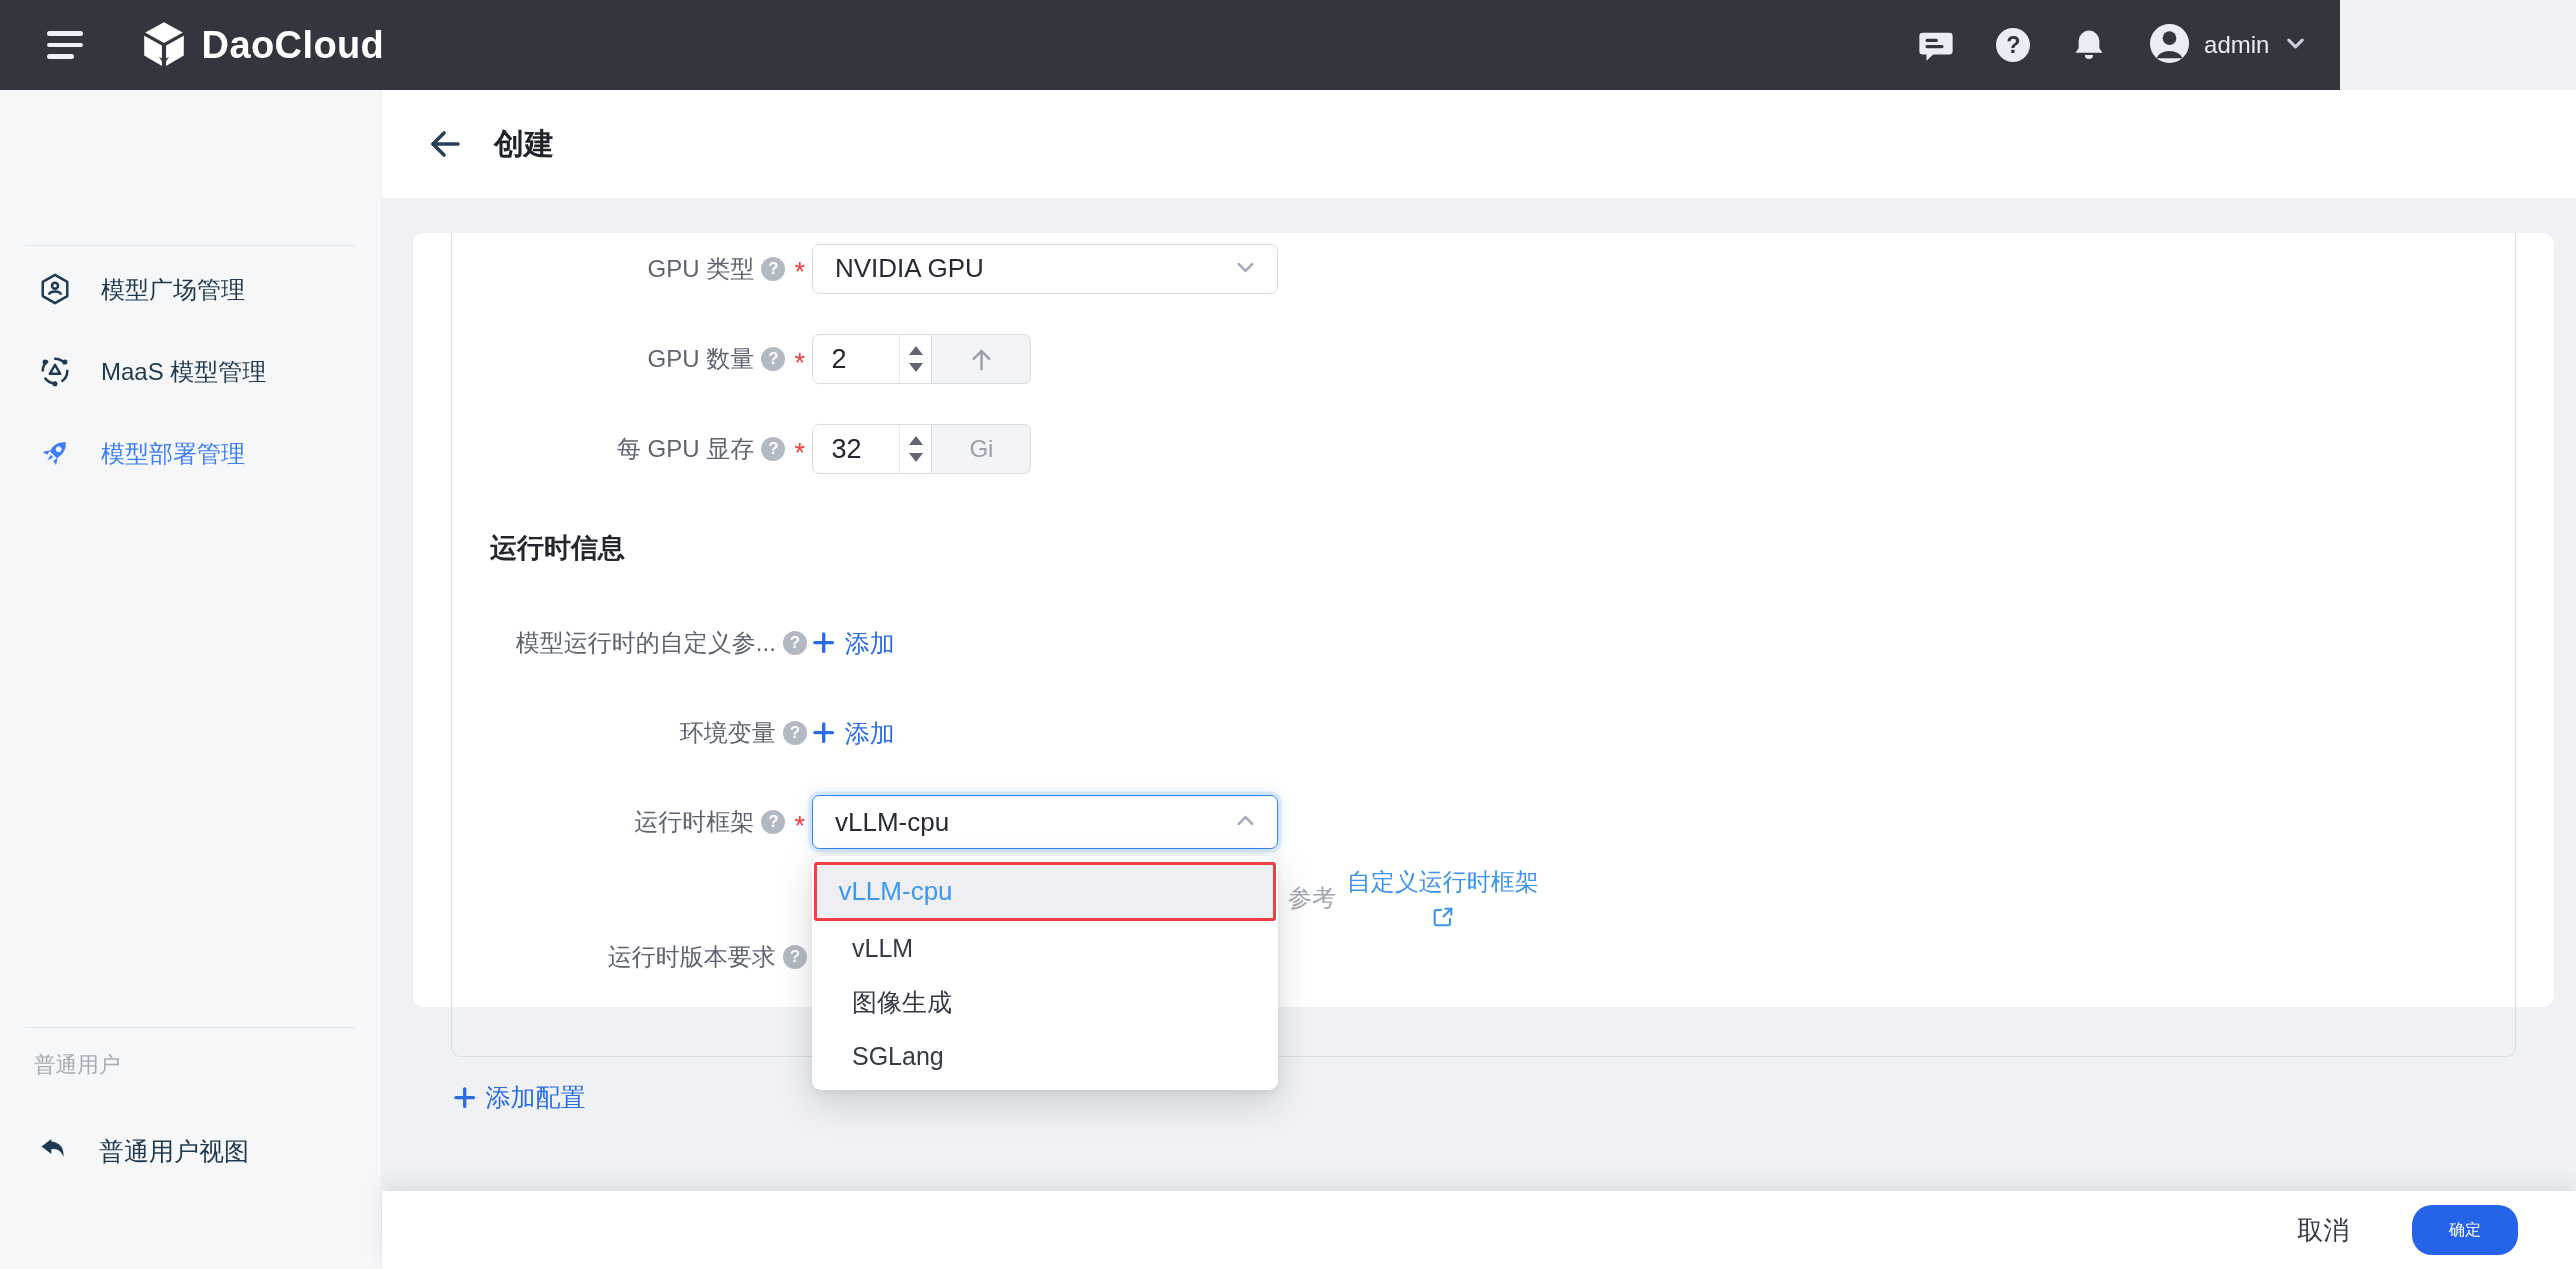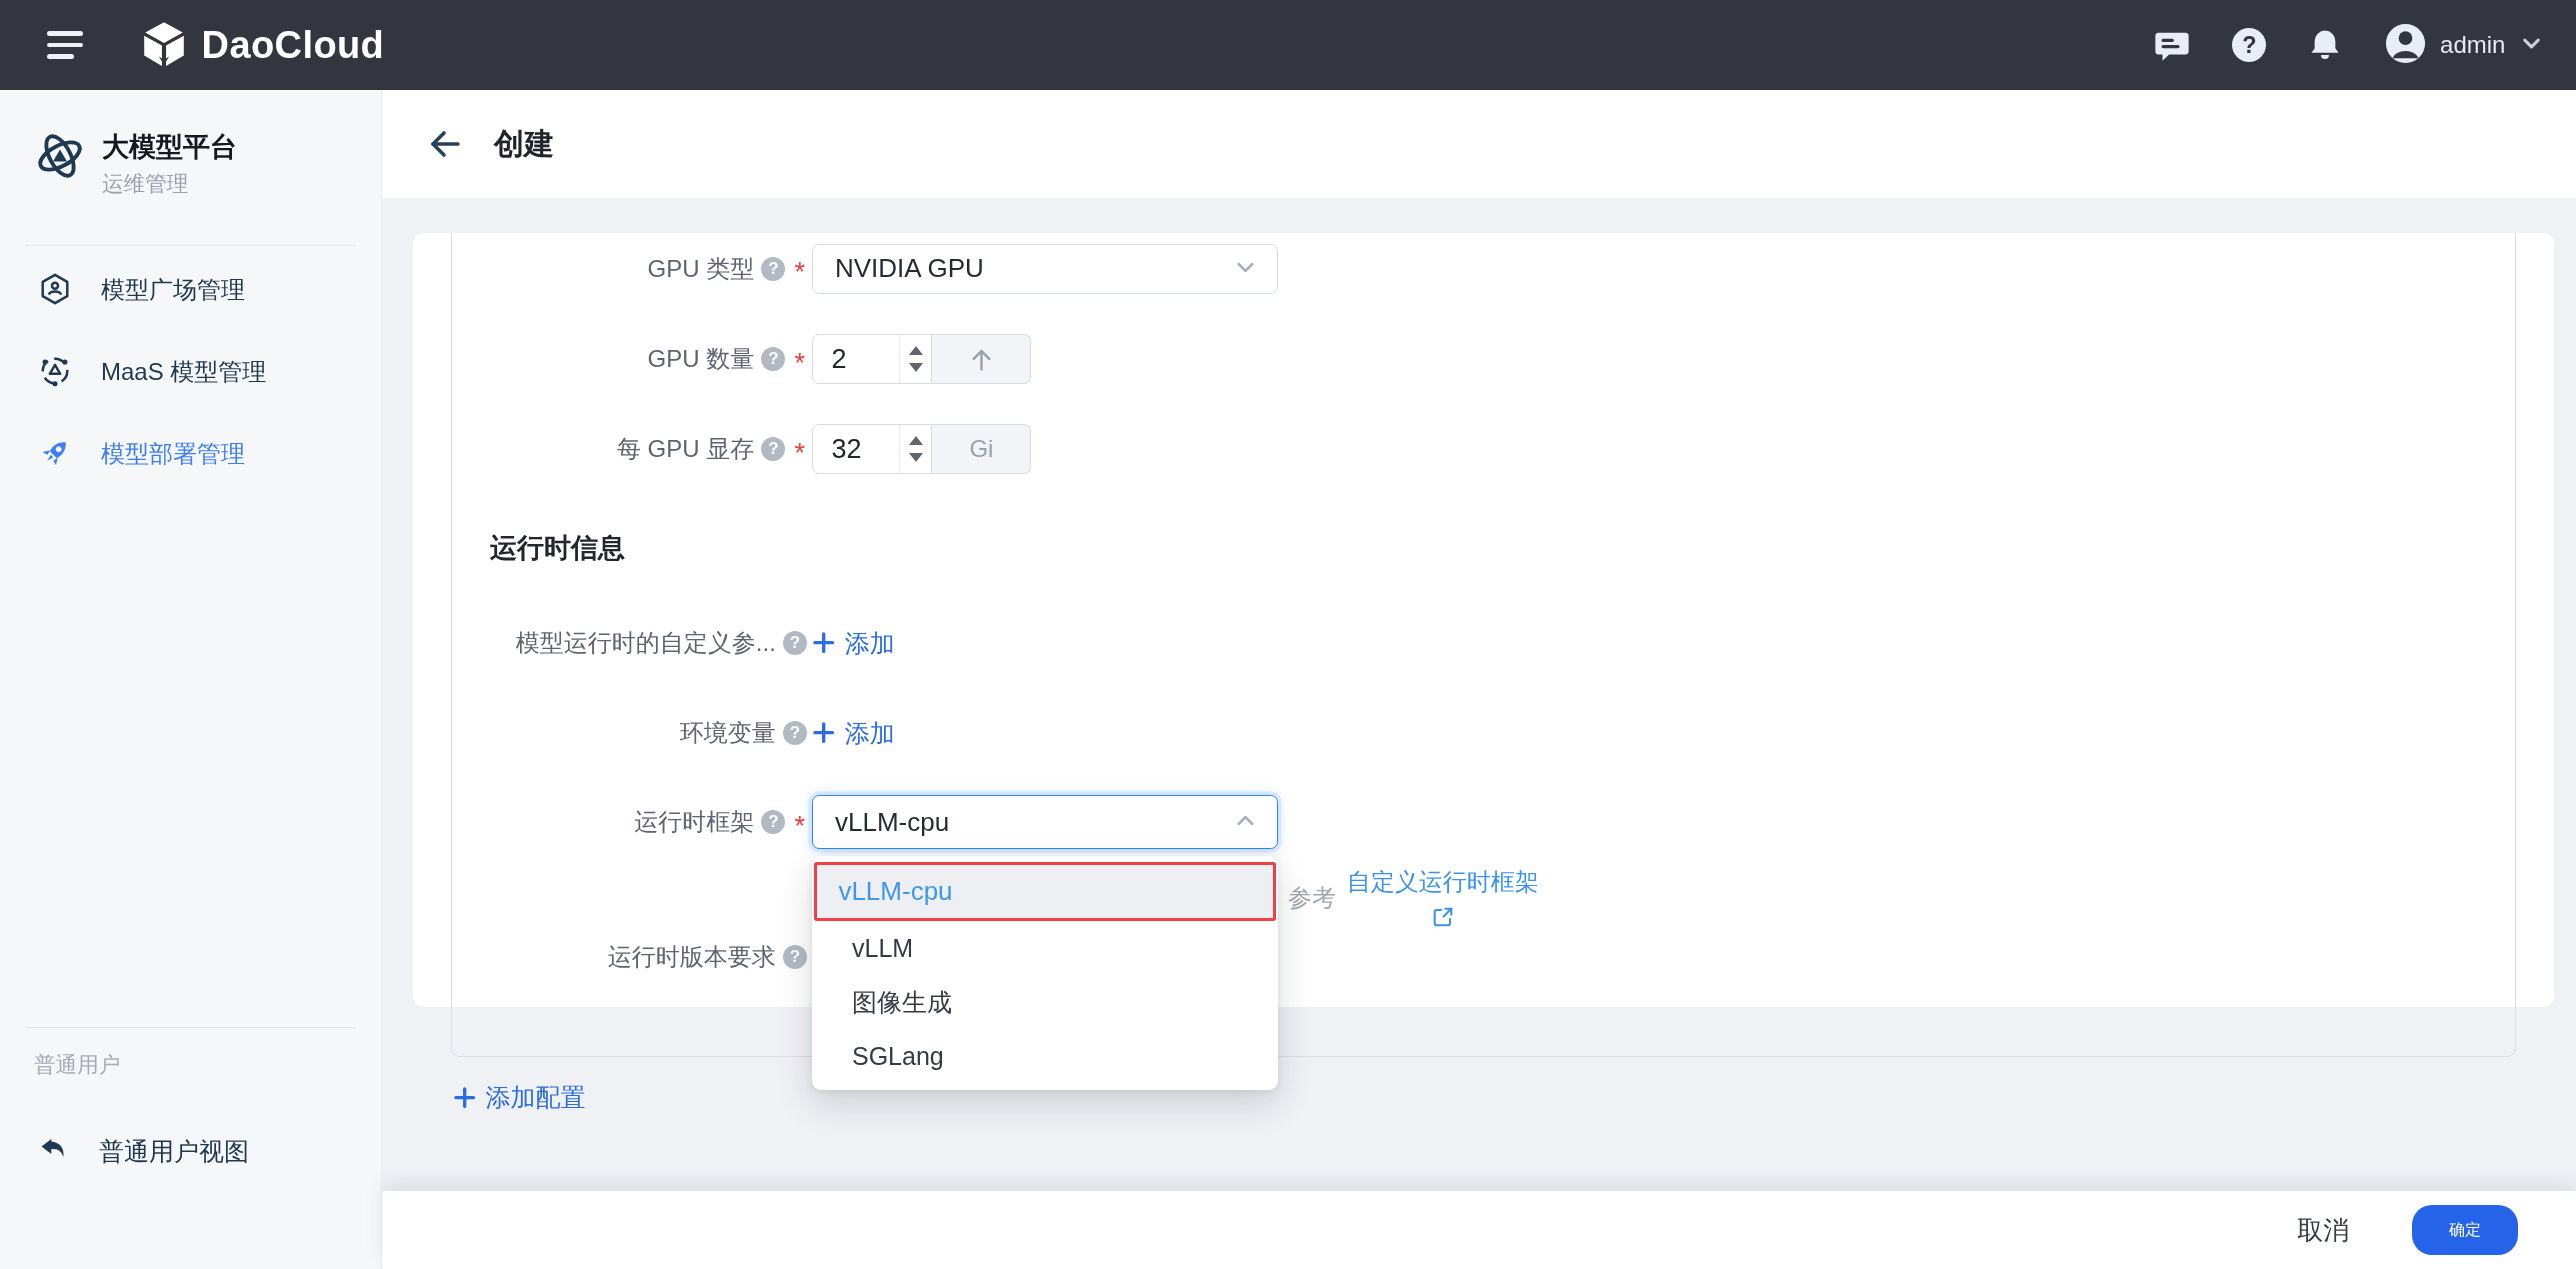--- a/index.html
+++ b/index.html
@@ -2,21 +2,21 @@
 <html style="font-size:14.4px"><head>
 <meta charset="utf-8">
 <style>
   * { margin:0; padding:0; box-sizing:border-box; }
   html,body { width:2576px; height:1269px; }
   body {
     font-family:"Liberation Sans","DejaVu Sans",sans-serif;
     position:relative; overflow:hidden; background:#eff1f5; color:#23262d;
   }
   
-  .topbar { position:absolute; left:0; top:0; width:2576px; height:90px;
+  .topbar { position:absolute; left:0; top:0; width:2340px; height:90px;
     background:#33363e; display:flex; align-items:center; z-index:50; }
   .hamburger { margin-left:47px; width:36px; display:flex; flex-direction:column; gap:7.2px; cursor:pointer; }
   .hamburger span { display:block; height:4.5px; border-radius:2.7px; background:#eef1f7; }
   .hamburger span:nth-child(3){ width:27px; }
   .brand { display:flex; align-items:center; margin-left:56px; gap:12.6px; }
   .brand-word { color:#fff; font-size:38px; font-weight:bold; letter-spacing:0.4px; }
   .top-right { margin-left:auto; display:flex; align-items:center; gap:41px; padding-right:31px; }
   .top-icon { display:flex; align-items:center; justify-content:center; cursor:pointer; }
   .help-circle { width:34px; height:34px; border-radius:50%; background:#e9edf5; color:#33363e;
     font-weight:bold; font-size:23.4px; display:flex; align-items:center; justify-content:center; }
@@ -135,35 +135,20 @@
       <span>
         <svg width="27" height="27" viewBox="0 0 24 24" fill="none" stroke="#c9cfd9" stroke-width="2.8" stroke-linecap="round" stroke-linejoin="round">
           <path d="M6 9 l6 6 6 -6"></path>
         </svg>
       </span>
     </div>
   </div>
 </div>
 
 <div class="sidebar">
-  <div class="platform">
-    <span>
-      <svg width="52" height="52" viewBox="0 0 48 48">
-        <g fill="none" stroke="#1d3a52" stroke-width="3.6">
-          <ellipse cx="24" cy="24" rx="20" ry="9.5" transform="rotate(-28 24 24)"></ellipse>
-          <ellipse cx="24" cy="24" rx="20" ry="9.5" transform="rotate(62 24 24)"></ellipse>
-        </g>
-        <path d="M24 18 l6.5 11 h-13 z" fill="#1d3a52"></path>
-      </svg>
-    </span>
-    <div>
-      <div class="platform-title">大模型平台</div>
-      <div class="platform-sub">运维管理</div>
-    </div>
-  </div>
   <div class="side-divider" style="top:155px;"></div>
 
   <div class="nav-item" style="top:171px;">
     <span>
       <svg width="34" height="34" viewBox="0 0 36 36" fill="none" stroke="#1d3a52" stroke-width="2.6" stroke-linejoin="round">
         <path d="M18 3 L31 10.5 V25.5 L18 33 L5 25.5 V10.5 Z"></path>
         <circle cx="18" cy="14.5" r="3.2"></circle>
         <path d="M11.5 24 c1.5 -4.5 11.5 -4.5 13 0"></path>
       </svg>
     </span>

